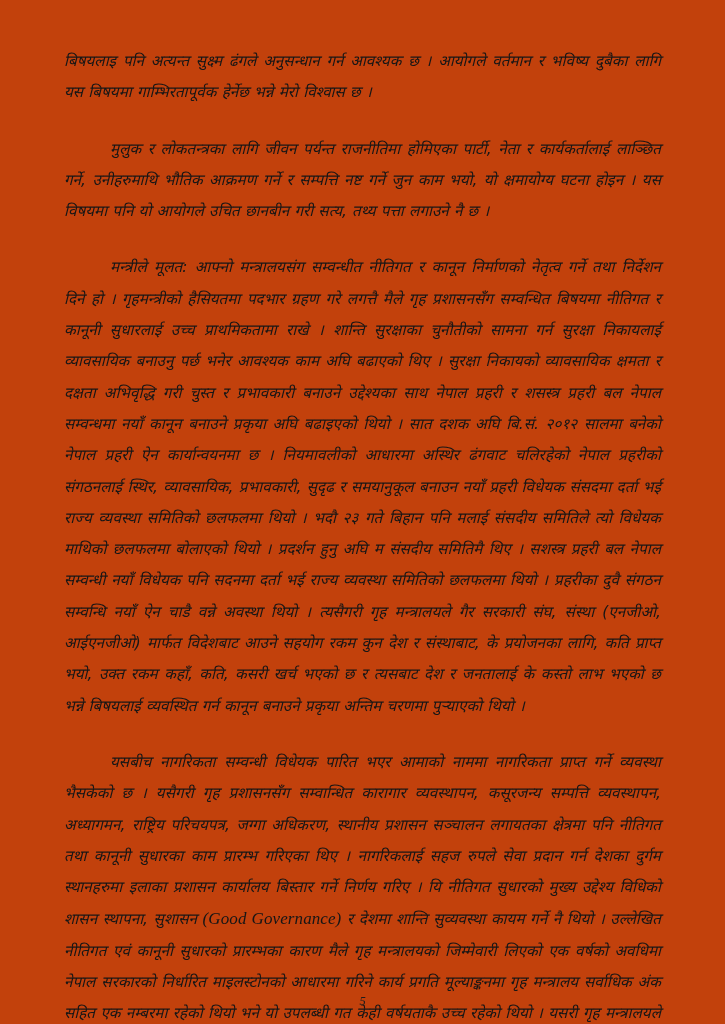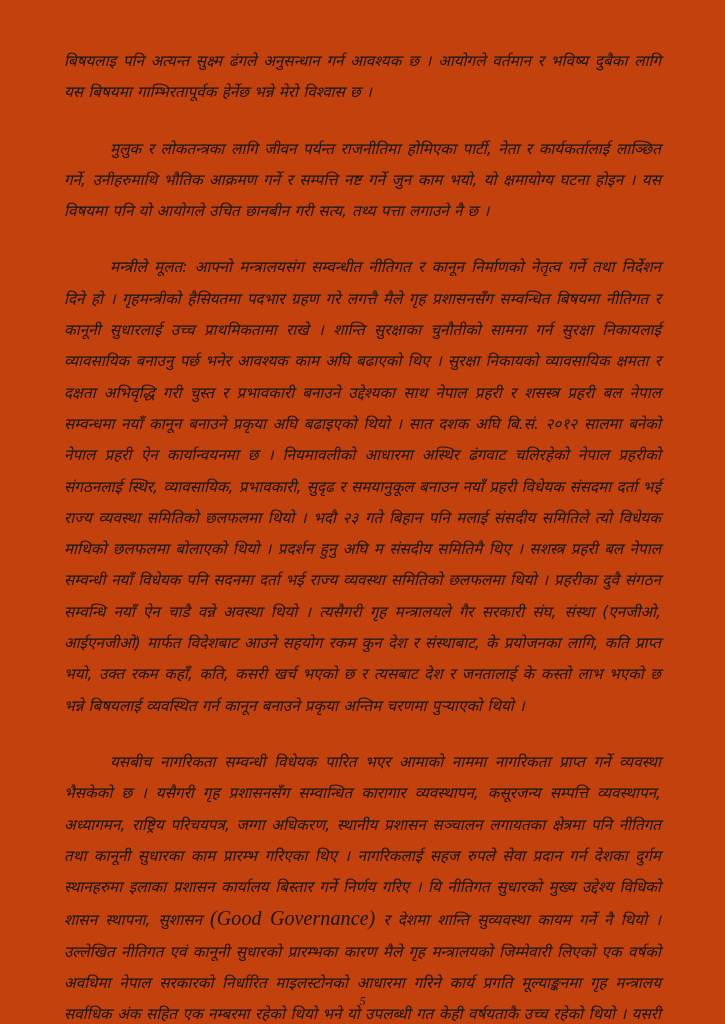--- a/index.html
+++ b/index.html
@@ -36,21 +36,21 @@
     -webkit-font-smoothing: antialiased;
   }
   .para.first {
     text-indent: 0;
   }
   .para + .para {
     margin-top: 25px;
   }
   .latin {
     font-family: "Liberation Serif", "DejaVu Serif", serif;
-    font-size: 20px;
+    font-size: 17px;
     letter-spacing: 0.1px;
   }
   .page-number {
     position: absolute;
     left: 0;
     right: 0;
     top: 994px;
     text-align: center;
     font-family: "Liberation Serif", "DejaVu Serif", serif;
     font-size: 12.5px;

